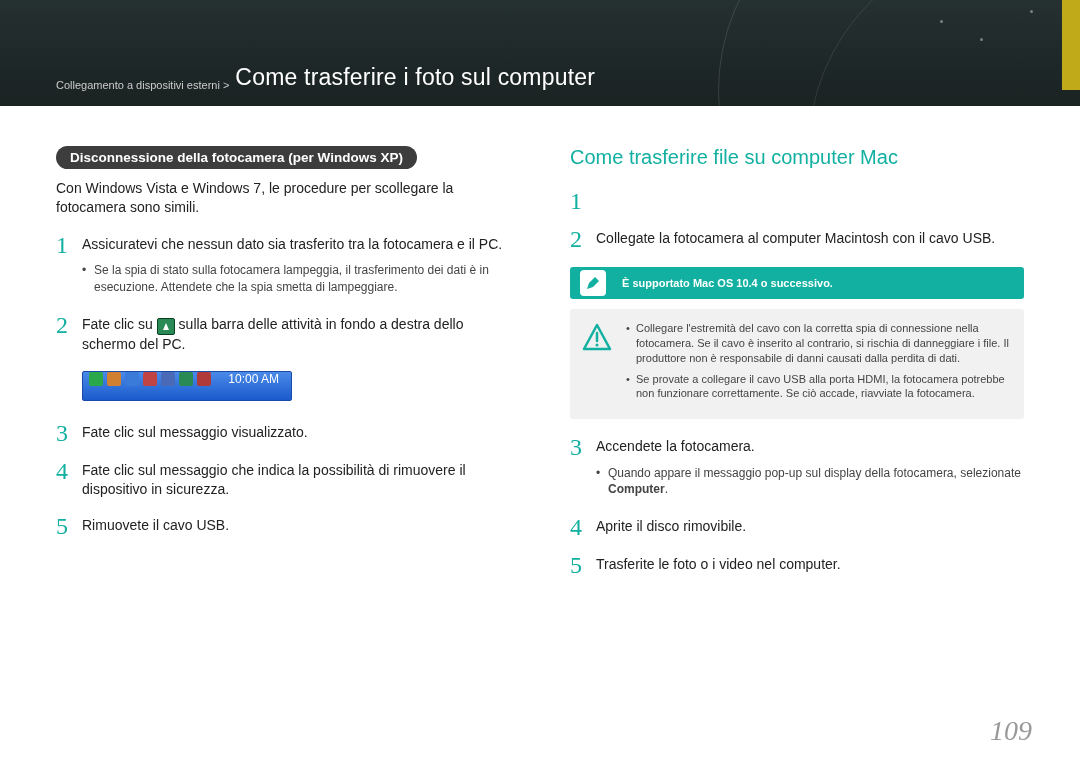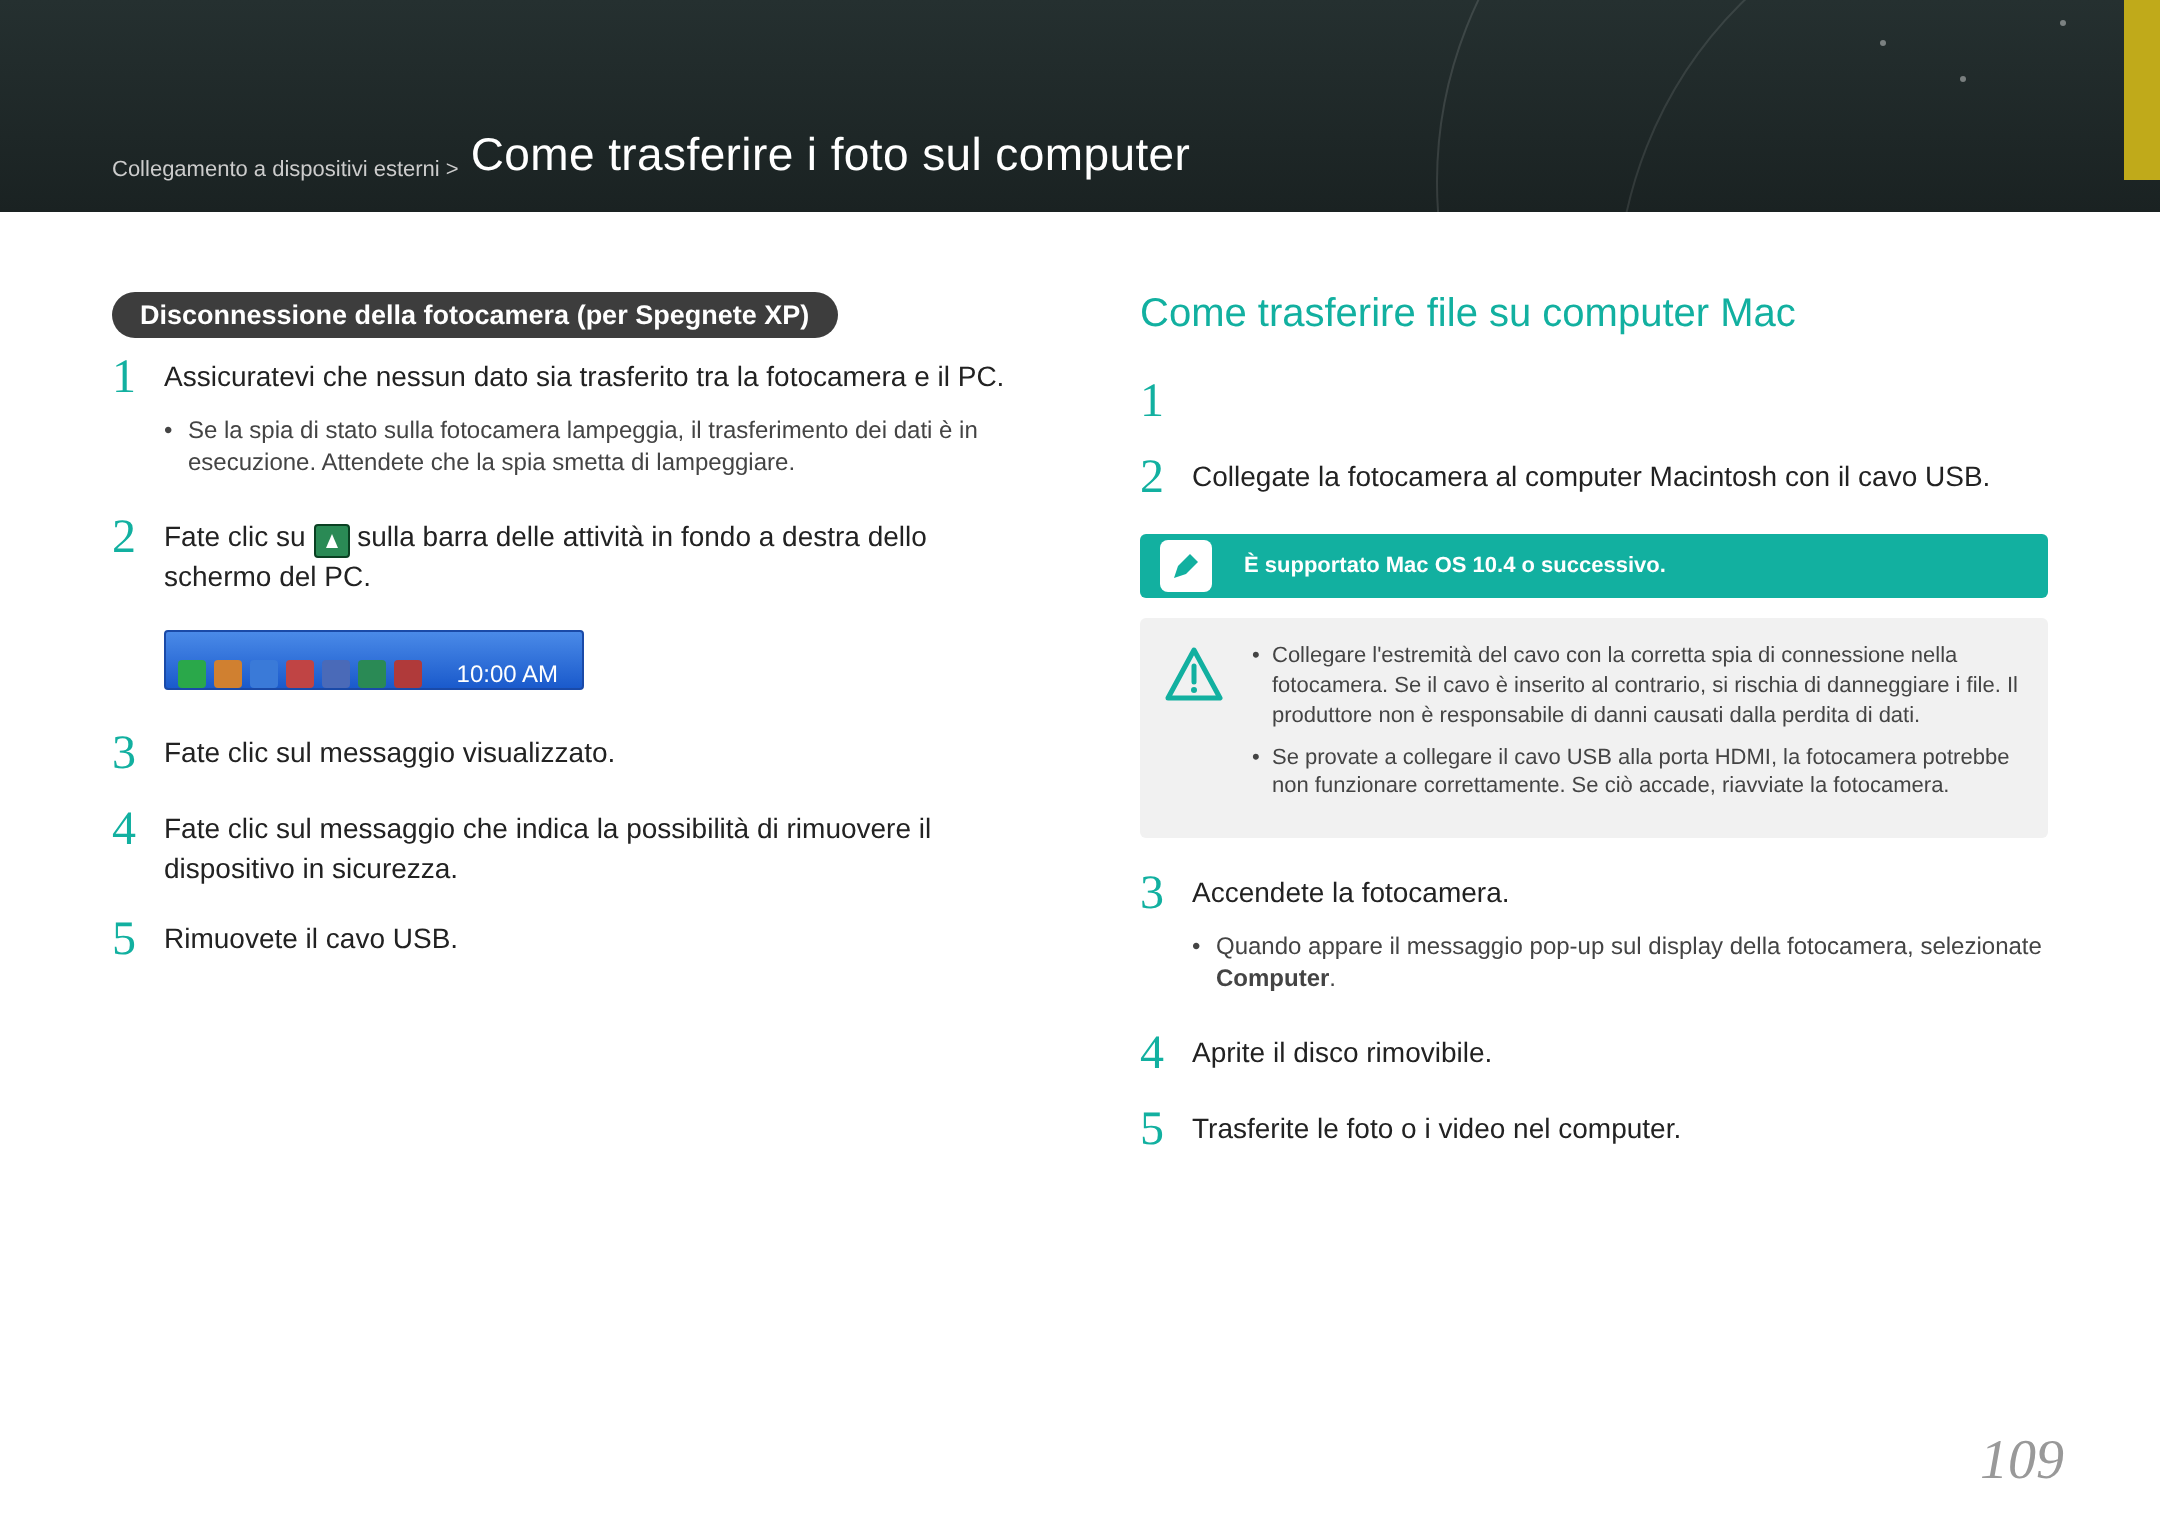--- a/index.html
+++ b/index.html
@@ -129,21 +129,21 @@
     top: 0;
   }
   .tray-img {
     margin: 10px 0 0 26px;
     width: 210px;
     height: 30px;
     border: 1px solid #1a4aa8;
     background: linear-gradient(to bottom, #4a8ae8, #1a5acc);
     border-radius: 2px;
     display: flex;
-    align-items: flex-end;
+    align-items: flex-start;
     padding: 0 6px;
     gap: 4px;
   }
   .tray-img .ic {
     width: 14px; height: 14px;
     border-radius: 2px;
   }
   .tray-time {
     color: #fff;
     font-size: 12px;
@@ -237,21 +237,22 @@
       <span style="top:18px;left:40px"></span>
     <span style="top:-10px;left:90px"></span>
   </div>
   <span class="breadcrumb-small">Collegamento a dispositivi esterni &gt;</span>
   <span class="breadcrumb-big">Come trasferire i foto sul computer</span>
 </div>
 
 <div class="page">
 
   <div class="col">
-    <div class="pill">Disconnessione della fotocamera (per Spegnete XP)</div>
+    <div class="pill">Disconnessione della fotocamera (per Windows XP)</div>
+    <div class="body-text">Con Windows Vista e Windows 7, le procedure per scollegare la fotocamera sono simili.</div>
 
     <ul class="steps">
       <li class="step">
         <div class="step-num">1</div>
         <div class="step-body">
           <span>Assicuratevi che nessun dato sia trasferito tra la fotocamera e il PC.</span>
           <ul class="sub-bullets">
             <li>Se la spia di stato sulla fotocamera lampeggia, il trasferimento dei dati è in esecuzione. Attendete che la spia smetta di lampeggiare.</li>
           </ul>
         </div>

